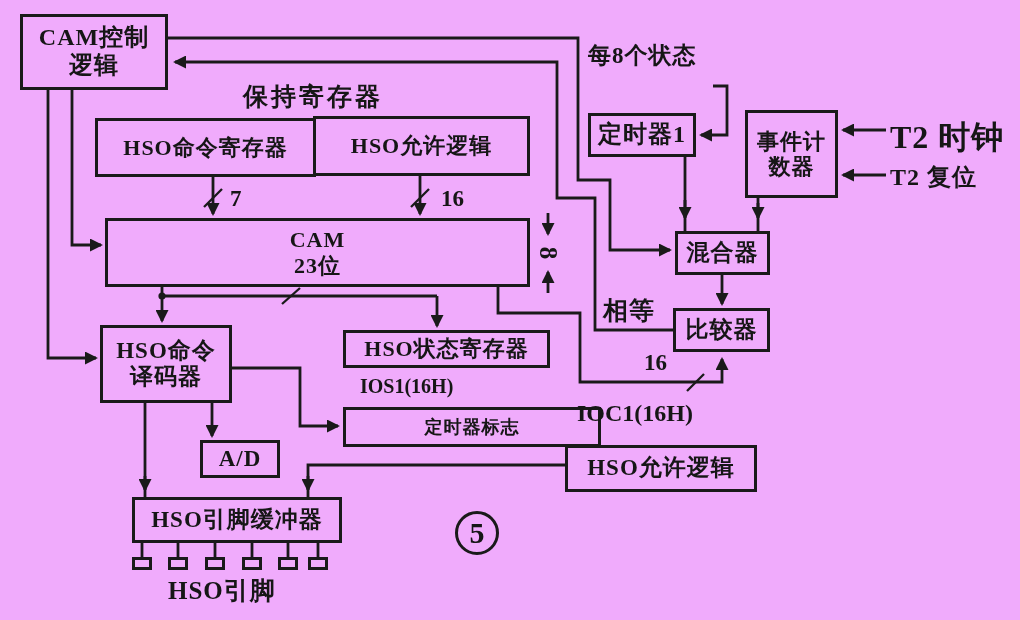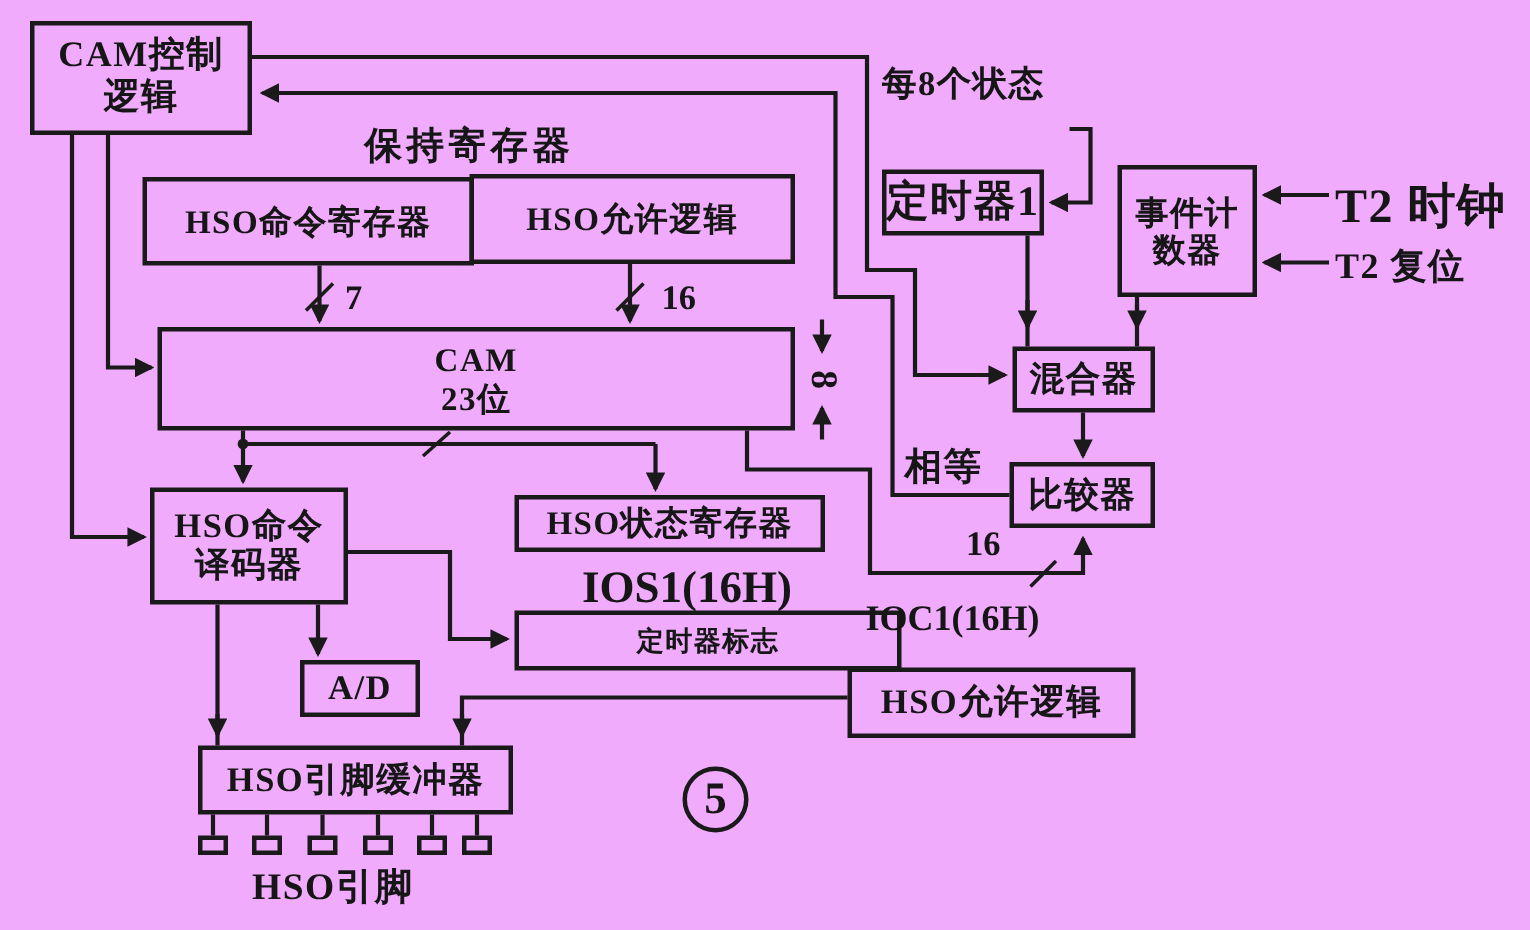--- a/index.html
+++ b/index.html
@@ -108,21 +108,21 @@
 
   <div class="bx" style="left:313px;top:116px;width:217px;height:60px;font-size:22px">
     <span>HSO允许逻辑</span>
   </div>
 
   <div class="bx" style="left:105px;top:218px;width:425px;height:69px;font-size:22px">
     <span>CAM</span>
     <span>23位</span>
   </div>
 
-  <div class="bx" style="left:588px;top:113px;width:108px;height:44px;font-size:28px">
+  <div class="bx" style="left:588px;top:113px;width:108px;height:44px;font-size:24px">
     <span>定时器1</span>
   </div>
 
   <div class="bx" style="left:745px;top:110px;width:93px;height:88px;font-size:22px">
     <span>事件计</span>
     <span>数器</span>
   </div>
 
   <div class="bx" style="left:673px;top:308px;width:97px;height:44px;font-size:23px">
     <span>比较器</span>
@@ -174,21 +174,21 @@
   <div class="lbl" style="left:603px;top:294px;font-size:25px">相等</div>
 
   <div class="lbl num" style="left:230px;top:186px;font-size:23px">7</div>
   <div class="lbl num" style="left:441px;top:186px;font-size:23px">16</div>
   <div class="lbl num" style="left:644px;top:350px;font-size:23px">16</div>
 
   <div class="depth8">
     <span>8</span>
   </div>
 
-  <div class="lbl num" style="left:388px;top:375px;font-size:30px">IOS1(16H)</div>
+  <div class="lbl num" style="left:360px;top:375px;font-size:20px">IOS1(16H)</div>
   <div class="lbl num" style="left:577px;top:400px;font-size:24px">IOC1(16H)</div>
 
   <div class="lbl" style="left:168px;top:574px;font-size:25px">HSO引脚</div>
 
   <div class="badge">
     <span>5</span>
   </div>
 
 </div>
 

